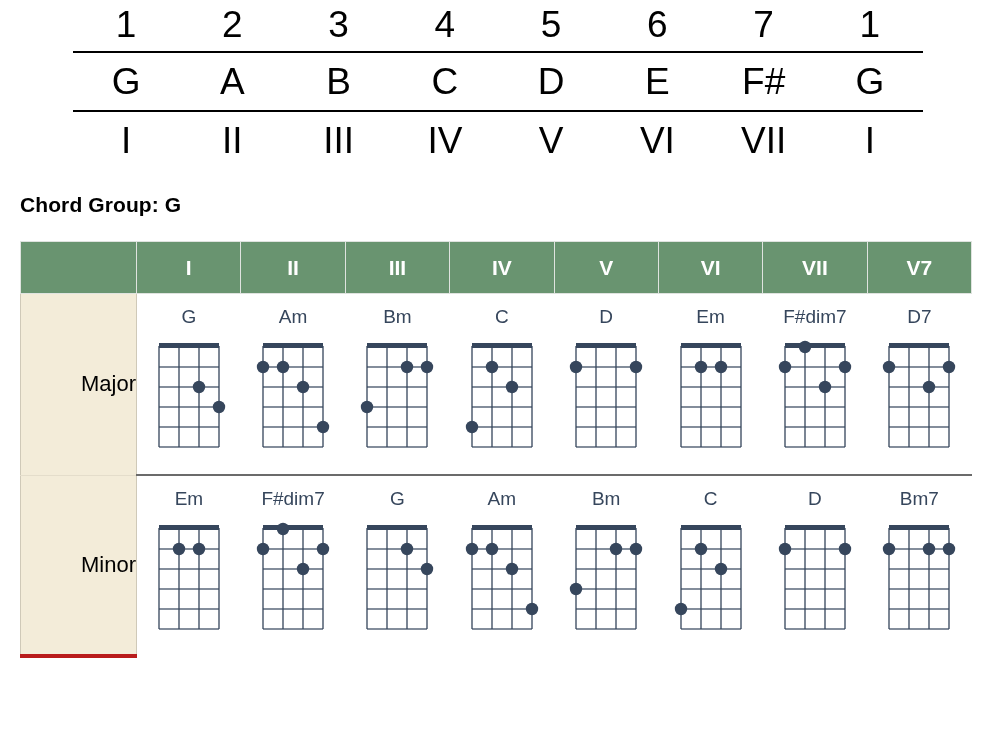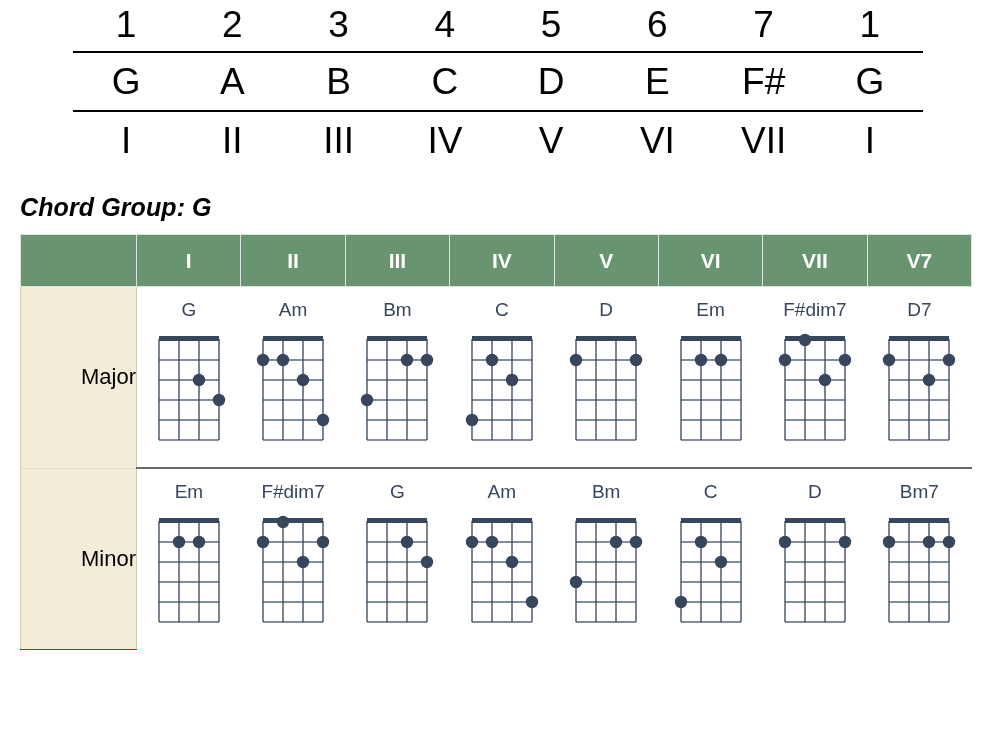--- a/index.html
+++ b/index.html
@@ -38,25 +38,24 @@
   #scale-table tr.notes-row td {
     padding-top: 10px;
     padding-bottom: 10px;
   }
   #scale-table tr.roman-row td {
     padding-top: 10px;
   }
 
   
   #chord-group-heading {
-    margin: 26px 0 12px 20px;
-    font-size: 25px;
+    margin: 26px 0 24px 20px;
+    font-size: 21px;
     font-weight: bold;
     letter-spacing: 0.1px;
-    font-style: italic;
   }
 
   
   #chord-table {
     margin-left: 20px;
     width: 952px;
     border-collapse: collapse;
     table-layout: fixed;
   }
   #chord-table th,
@@ -80,21 +79,21 @@
     background: #f3ecd9;
     font-size: 22px;
     font-weight: 400;
     text-align: right;
     padding-left: 14px;
     border-left: 1px solid #cfc9b8;
     border-right: 1px solid #cfc9b8;
     border-bottom: 1px solid #e4ddcb;
   }
   #chord-table tbody tr.minor-row td.row-label {
-    border-bottom: 1px solid #b91c1c;
+    border-bottom: 4px solid #b91c1c;
     margin-top: 28px;
   }
   #chord-table tbody td.chord-cell {
     background: #ffffff;
     height: 180px;
     text-align: center;
     vertical-align: top;
   }
   #chord-table tbody tr.major-row td.chord-cell {
     border-bottom: 2px solid #6b6b6b;

